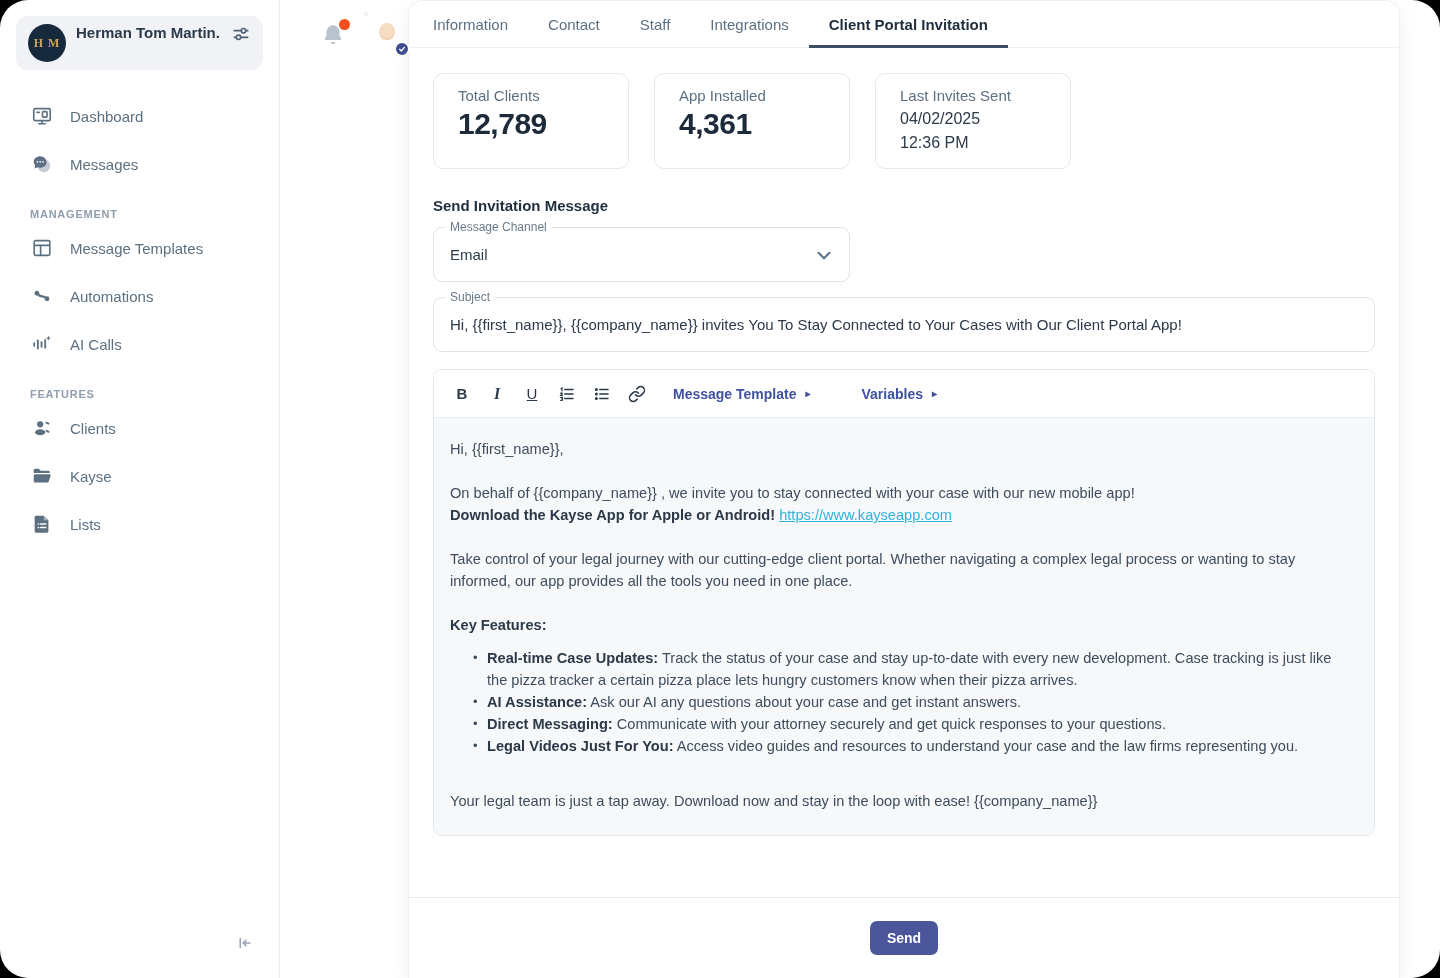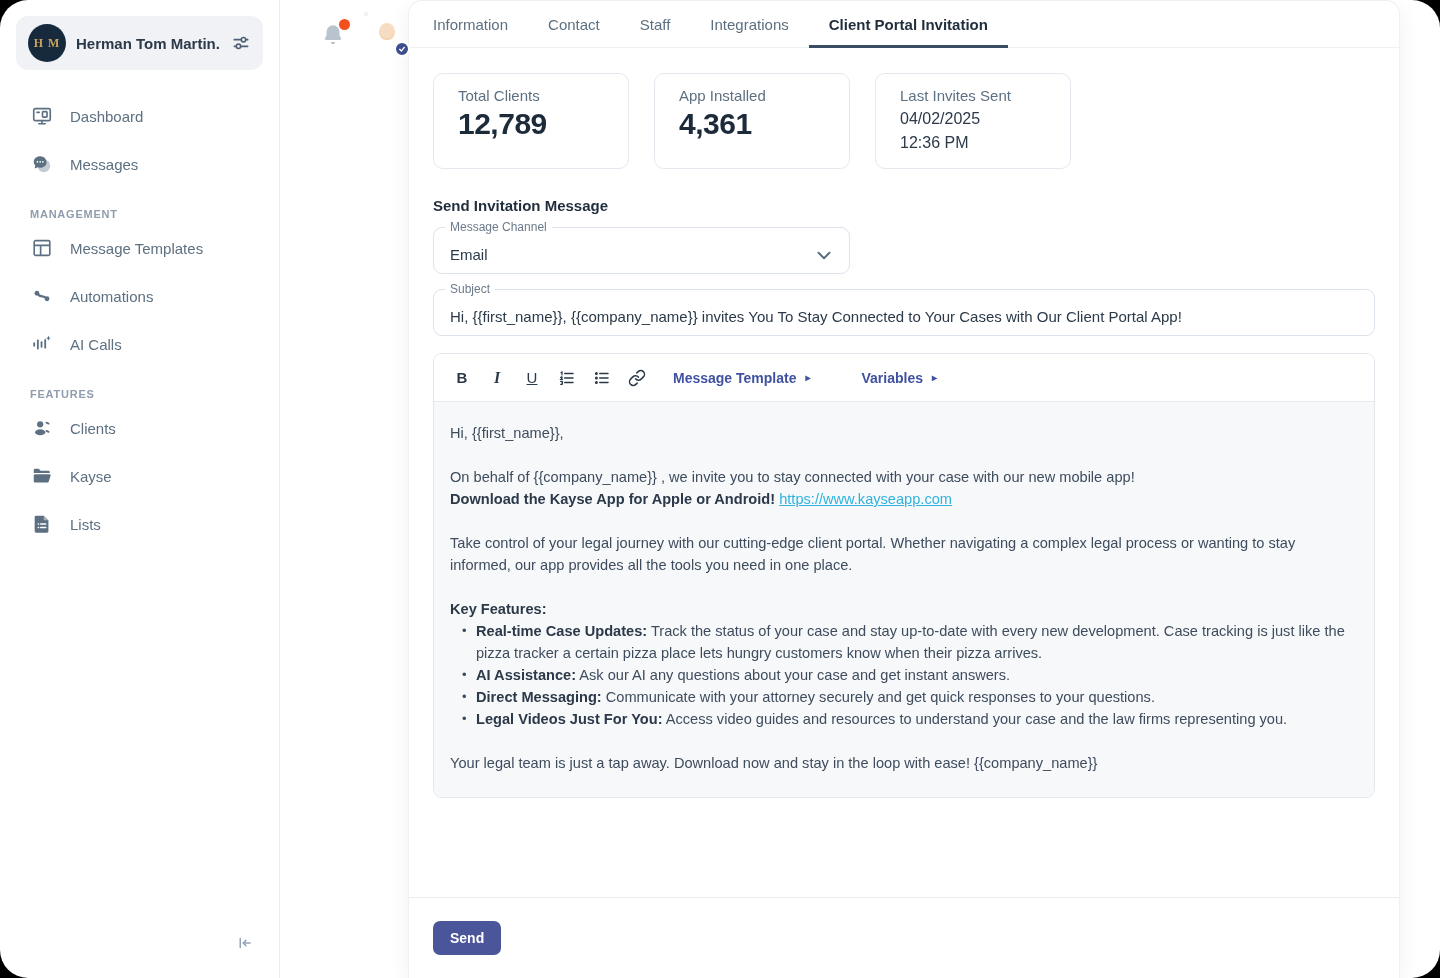--- a/index.html
+++ b/index.html
@@ -2,21 +2,21 @@
 <html><head>
 <meta charset="utf-8">
 <style>
   * { box-sizing: border-box; }
   html,body { margin:0; padding:0; background:#000; }
   body { font-family:"Liberation Sans", sans-serif; }
   .app{ width:1440px; height:978px; background:#fff; border-radius:28px; overflow:hidden; display:flex; position:relative; }
 
   
   .sidebar{ width:280px; flex:0 0 280px; border-right:1px solid #e9edf1; padding:16px; display:flex; flex-direction:column; }
-  .user-card{ background:#f0f2f5; border-radius:12px; padding:8px 12px; height:54px; display:flex; align-items:center; gap:10px; cursor:pointer; }
+  .user-card{ background:#f0f2f5; border-radius:12px; padding:8px 12px; height:54px; display:flex; gap:10px; cursor:pointer; }
   .firm-avatar{ width:38px; height:38px; border-radius:50%; background:#16293d; display:flex; align-items:center; justify-content:center; flex:0 0 38px; }
   .firm-avatar span{ color:#c9a35c; font-family:"Liberation Serif",serif; font-size:12px; font-weight:700; letter-spacing:1px; }
   .user-name{ flex:1; font-size:15px; font-weight:700; color:#2b3949; white-space:nowrap; overflow:hidden; }
   .sliders-icon{ color:#4e6076; display:flex; }
   .nav{ margin-top:22px; display:flex; flex-direction:column; }
   .nav-item{ height:48px; display:flex; align-items:center; gap:17px; padding-left:14px; color:#5d7081; font-size:15px; border-radius:8px; cursor:pointer; }
   .nav-item .nicon{ width:23px; height:23px; display:flex; align-items:center; justify-content:center; color:#5d7081; }
   .section-h{ margin:20px 0 4px 14px; font-size:11px; font-weight:700; color:#909dac; letter-spacing:.07em; }
   .collapse-btn{ margin-top:auto; align-self:flex-end; margin-right:10px; margin-bottom:10px; color:#96a2b8; cursor:pointer; display:flex; }
 
@@ -38,46 +38,46 @@
   .tab.active::after{ content:""; position:absolute; left:0; right:0; bottom:-1px; height:3px; background:#3b4d63; }
 
   .content{ padding:25px 24px 0; flex:1 1 auto; min-height:0; }
   .stats{ display:flex; gap:25px; margin-bottom:28px; }
   .stat-card{ width:196px; height:96px; border:1px solid #e4e9ef; border-radius:10px; padding:13px 24px; }
   .stat-label{ font-size:15px; color:#5d7081; margin-bottom:3px; }
   .stat-value{ font-size:30px; font-weight:700; color:#1c2a3a; letter-spacing:-.5px; }
   .stat-line{ font-size:16px; color:#2b3949; line-height:24px; }
 
   .form-heading{ font-size:15px; font-weight:700; color:#1f2d3c; margin:0 0 13px; }
-  .field{ position:relative; border:1px solid #dde3ea; border-radius:9px; height:47px; background:#fff; }
+  .field{ position:relative; border:1px solid #dde3ea; border-radius:9px; height:55px; background:#fff; }
   .field.select{ width:417px; margin-bottom:15px; cursor:pointer; }
   .field.subject{ width:100%; }
   .float-label{ position:absolute; top:-8px; left:11px; background:#fff; padding:0 5px; font-size:12px; color:#6b7a8a; }
   .field-value{ position:absolute; left:16px; top:18px; font-size:15px; color:#2b3949; white-space:nowrap; overflow:hidden; right:32px; }
   .chevron-down{ position:absolute; right:14px; top:16px; color:#5d7081; }
 
   .editor{ margin-top:17px; border:1px solid #e2e7ee; border-radius:9px; overflow:hidden; }
   .toolbar{ height:48px; background:#fff; border-bottom:1px solid #e7ebf0; display:flex; align-items:center; padding:0 15px; gap:9px; }
   .tbtn{ width:26px; height:26px; display:flex; align-items:center; justify-content:center; color:#2b3949; font-size:15px; cursor:pointer; border-radius:4px; }
   .tbtn.b{ font-weight:800; }
   .tbtn.i{ font-style:italic; font-family:"Liberation Serif",serif; font-weight:700; font-size:16px;}
   .tbtn.u{ text-decoration:underline; }
   .menu-btn{ display:flex; align-items:center; gap:9px; color:#3f51a0; font-size:14px; font-weight:700; cursor:pointer; margin-left:14px; }
   .menu-btn .caret{ font-size:10px; }
   .menu-btn.vars{ margin-left:42px; }
   .editor-body{ background:#f7f8fa; padding:20px 16px 23px; font-size:14.6px; color:#3e4c5d; line-height:22px; min-height:376px; cursor:text; }
   .editor-body p{ margin:0; }
   .gap{ height:22px; }
   .editor-body strong, .editor-body b{ color:#2b3949; }
   .editor-body a{ color:#2fb3de; text-decoration:underline; cursor:pointer; }
-  ul.features{ margin:0; padding:0 0 0 12px; list-style:none; }
+  ul.features{ margin:11px; padding:0 0 0 12px; list-style:none; }
   ul.features li{ padding-left:14px; position:relative; }
   ul.features li::before{ content:"•"; position:absolute; left:0; top:0; color:#3e4c5d; font-size:13px; }
 
-  .card-footer{ margin-top:auto; border-top:1px solid #e8ebef; padding:23px 24px; display:flex; justify-content:flex-start; flex:0 0 auto; }
+  .card-footer{ margin-top:auto; border-top:1px solid #e8ebef; padding:23px 24px; display:flex; justify-content:center; flex:0 0 auto; }
   .send-btn{ background:#4a5699; color:#fff; border:none; border-radius:7px; font-size:14px; font-weight:700; padding:9px 17px; cursor:pointer; font-family:inherit; }
   svg{ display:block; }
 </style>
 </head>
 <body>
 
 <div class="app">
 
   <aside class="sidebar">
     <div class="user-card">

